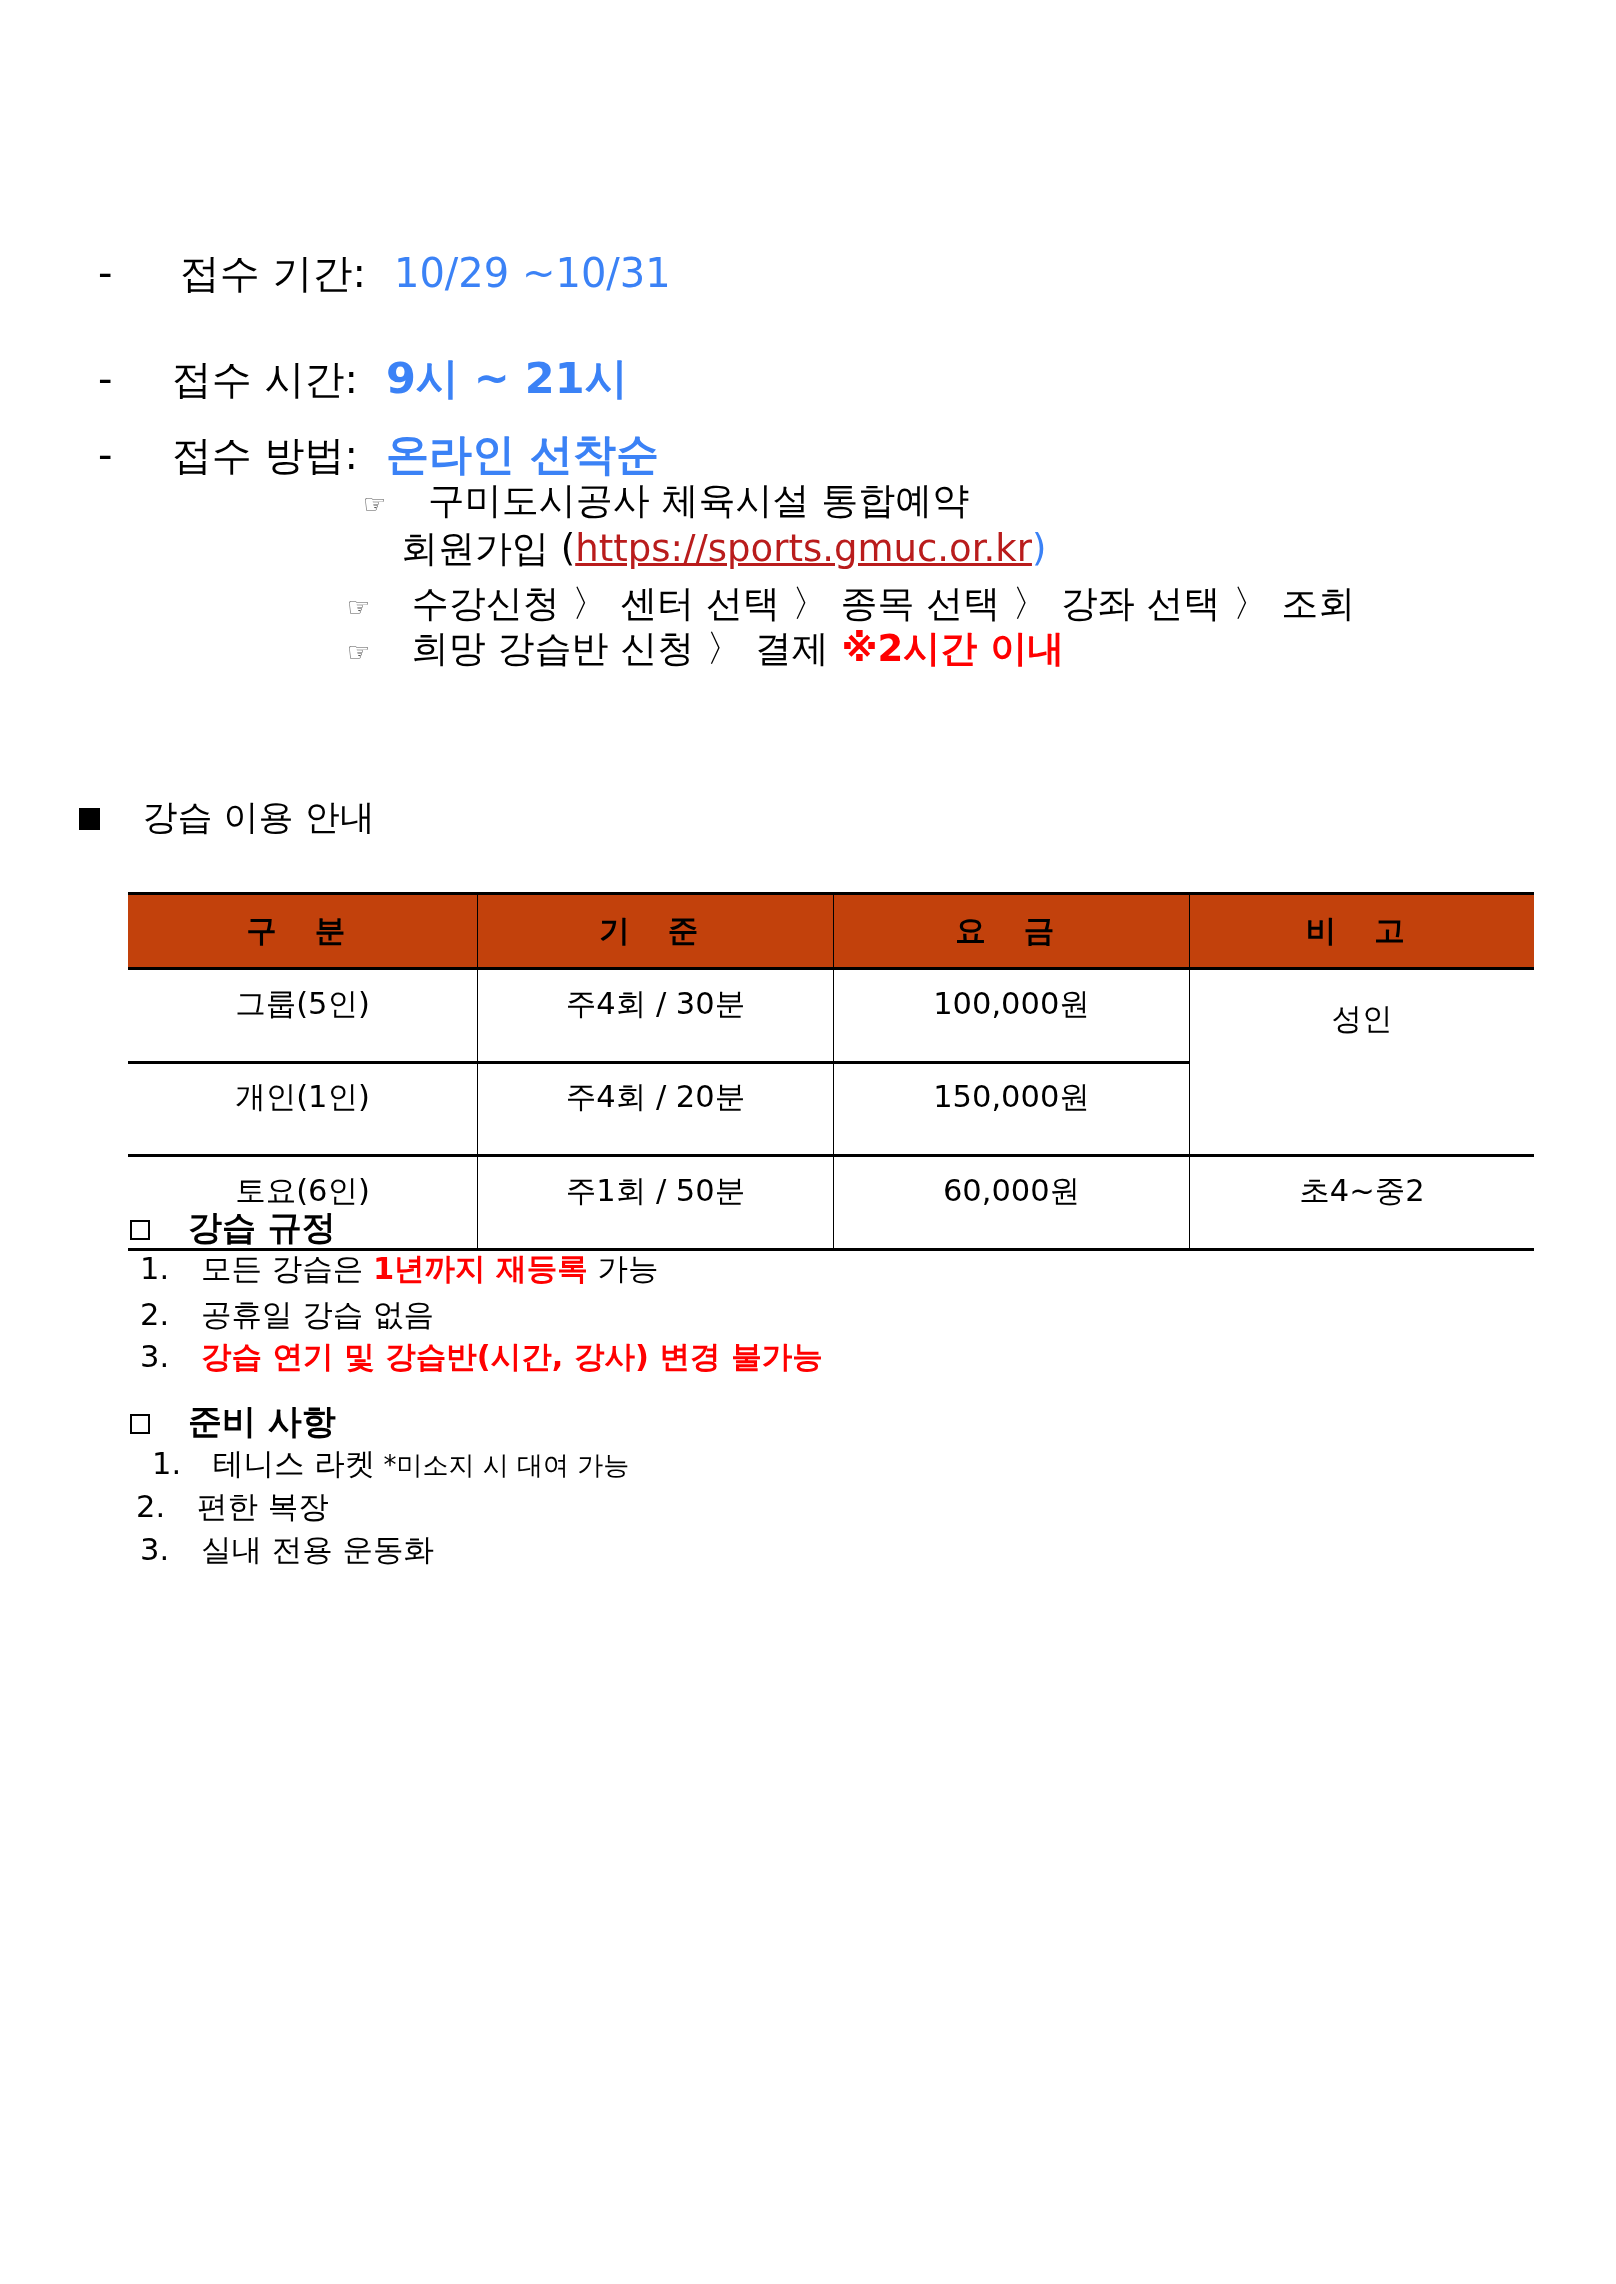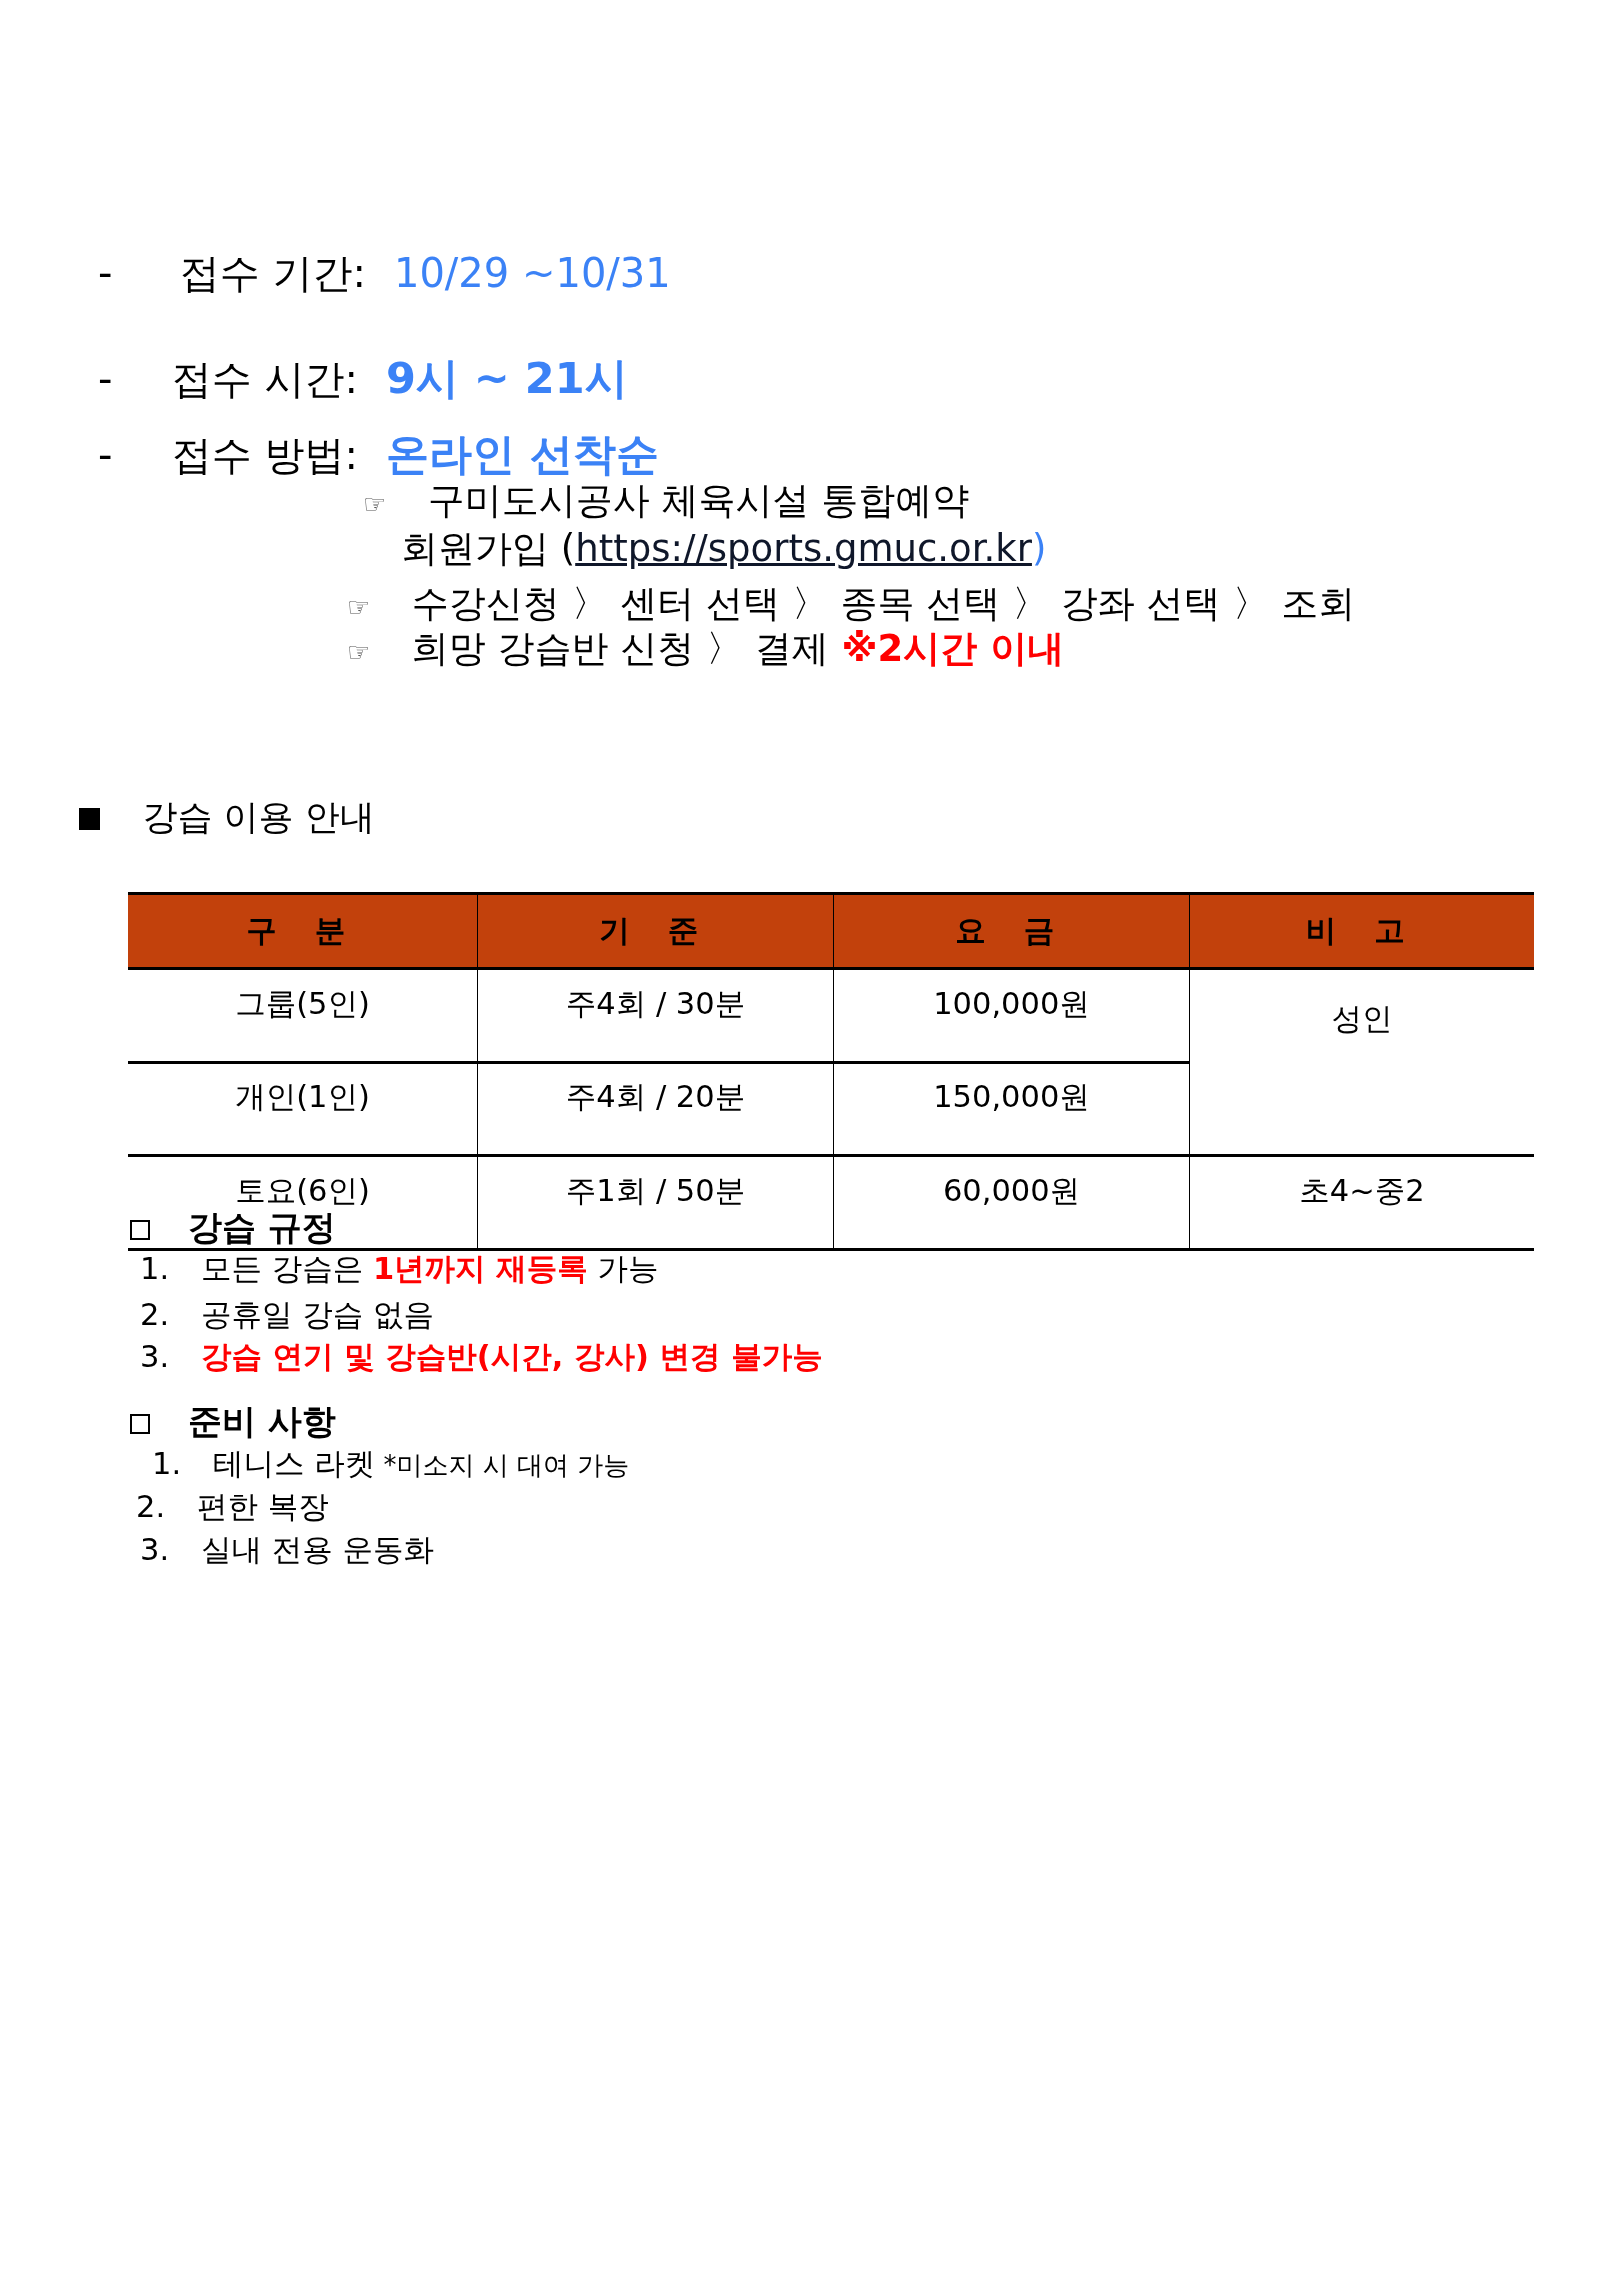--- a/index.html
+++ b/index.html
@@ -4,21 +4,21 @@
 <style>
   html, body { margin:0; padding:0; background:#ffffff; }
   body { width:1616px; height:2284px; position:relative; font-family:"DejaVu Sans","Liberation Sans",sans-serif; color:#000; overflow:hidden; }
   .abs { position:absolute; white-space:nowrap; }
   .blue { color:#3b82f6; }
   .red { color:#ff0000; }
   .b { font-weight:bold; }
   .line1 { font-size:40px; }
   .sub { font-size:37px; }
   .hand { font-size:26px; color:#555; display:inline-block; width:53px; }
-  .link { color:#0f172a; text-decoration:underline; }
+  .link { color:#b91c1c; text-decoration:underline; }
   .sq-filled { display:inline-block; width:21.4px; height:21.4px; background:#000; vertical-align:middle; margin-right:42px; }
   .sq-empty { display:inline-block; width:20px; height:20px; border:2.3px solid #000; vertical-align:middle; margin-right:38px; box-sizing:border-box; }
   table.fee { position:absolute; left:128px; top:892px; width:1406px; border-collapse:collapse; font-size:30.5px; }
   table.fee th { background:#c2410c; font-weight:bold; height:70px; border-top:3.8px solid #000; border-bottom:3.8px solid #000; border-left:1.5px solid #000; letter-spacing:13.7px; text-align:center; }
   table.fee th:first-child, table.fee td.first { border-left:none; }
   table.fee td { height:76px; border-bottom:3.1px solid #000; border-left:1.5px solid #000; text-align:center; vertical-align:top; padding-top:13.7px; }
   table.fee td.mid { vertical-align:top; padding-top:29px; }
   .list { font-size:30.5px; }
   .num { display:inline-block; width:61px; }
 </style>

